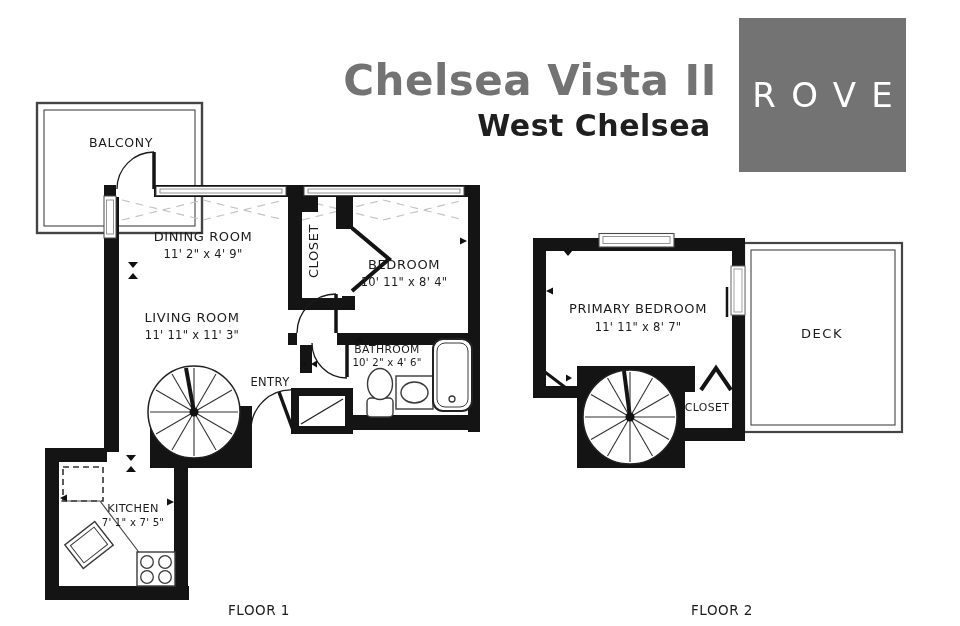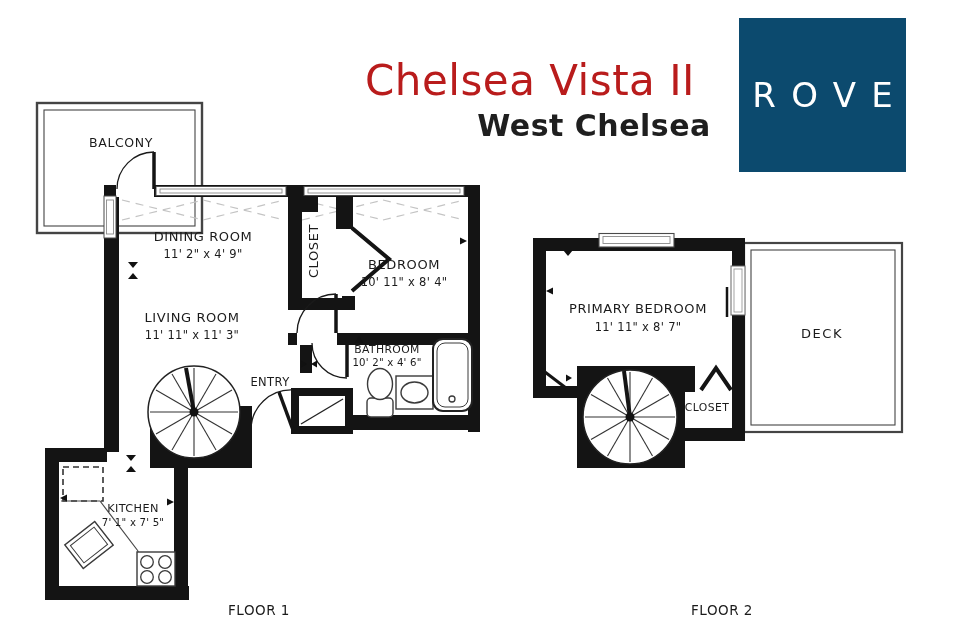--- a/index.html
+++ b/index.html
@@ -1,22 +1,22 @@
 <!DOCTYPE html>
 <html><head>
 <meta charset="utf-8">
 <style>
   html,body{margin:0;padding:0;background:#fff;}
   .canvas{position:relative;width:960px;height:626px;background:#fff;overflow:hidden;
           font-family:"DejaVu Sans","Liberation Sans",sans-serif;}
   .title{position:absolute;top:56px;left:530px;transform:translateX(-50%);
-         font-size:42px;font-weight:400;color:#b91c1c;letter-spacing:.5px;white-space:nowrap;}
+         font-size:42px;font-weight:700;color:#737373;letter-spacing:.5px;white-space:nowrap;}
   .subtitle{position:absolute;top:108px;left:594px;transform:translateX(-50%);
          font-size:30px;font-weight:700;color:#1f1f1f;letter-spacing:.5px;white-space:nowrap;}
-  .logo{position:absolute;left:739px;top:18px;width:167px;height:154px;background:#0c4a6e;
+  .logo{position:absolute;left:739px;top:18px;width:167px;height:154px;background:#737373;
         display:flex;align-items:center;justify-content:center;}
   .logo span{color:#fff;font-size:34px;font-weight:400;letter-spacing:.45em;margin-right:-.45em;}
   svg text{fill:#1b1b1b;}
   .room{font-size:13px;letter-spacing:.6px;}
   .dims{font-size:11.5px;letter-spacing:.3px;}
   .small-room{font-size:10.8px;letter-spacing:.4px;}
   .small-dims{font-size:10.2px;letter-spacing:.2px;}
   .floor-label{font-size:13.5px;letter-spacing:.5px;}
   .wall{fill:#141414;}
   .fixture{fill:#fff;stroke:#3a3a3a;stroke-width:1.4;}

